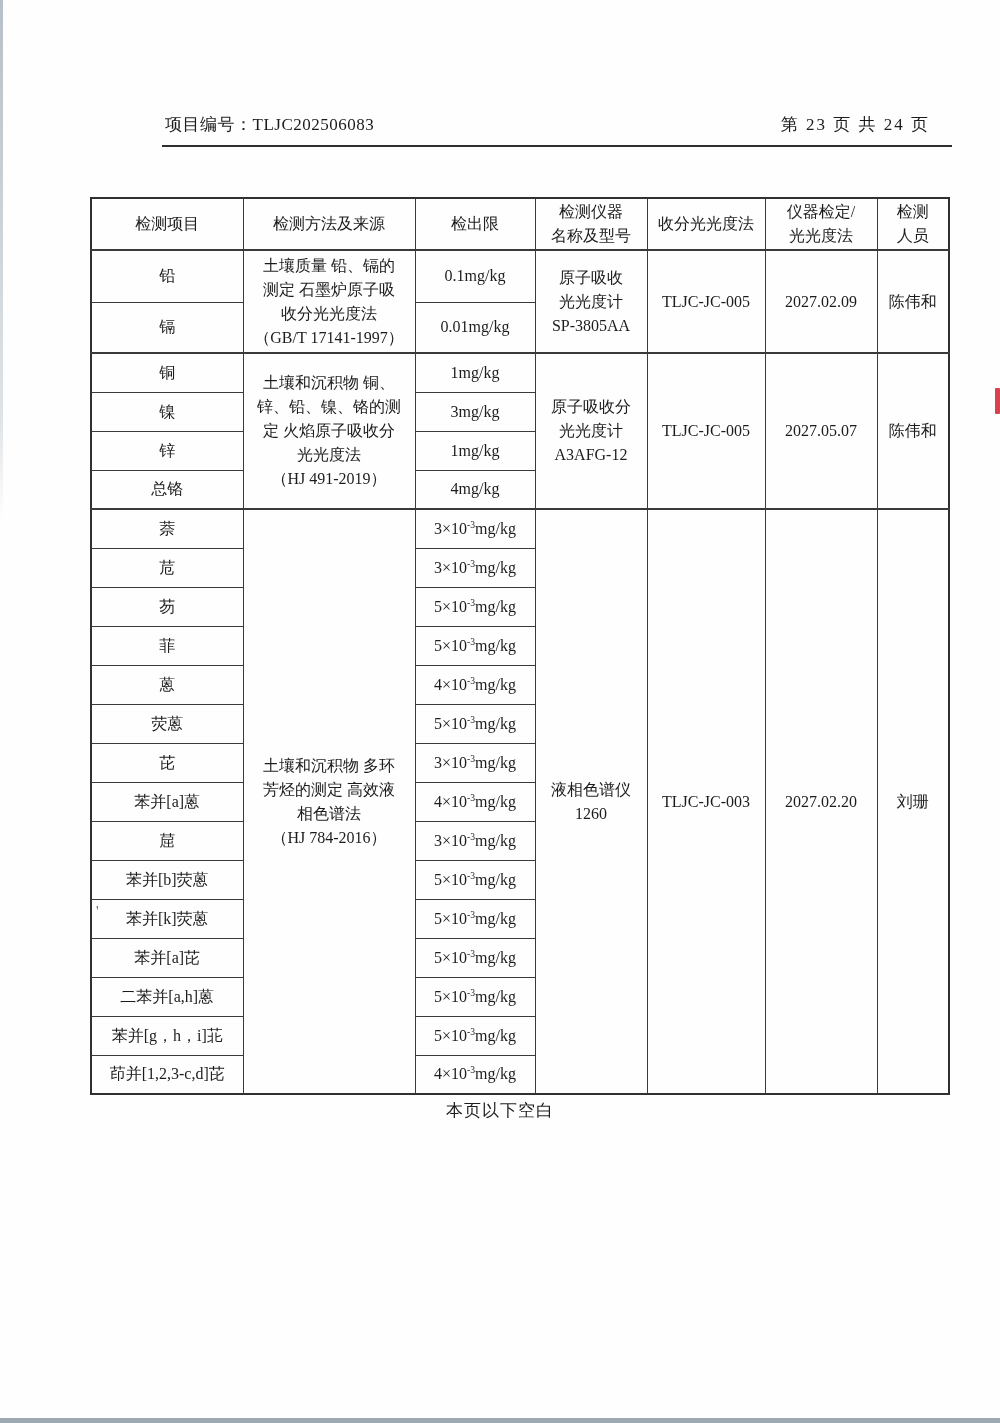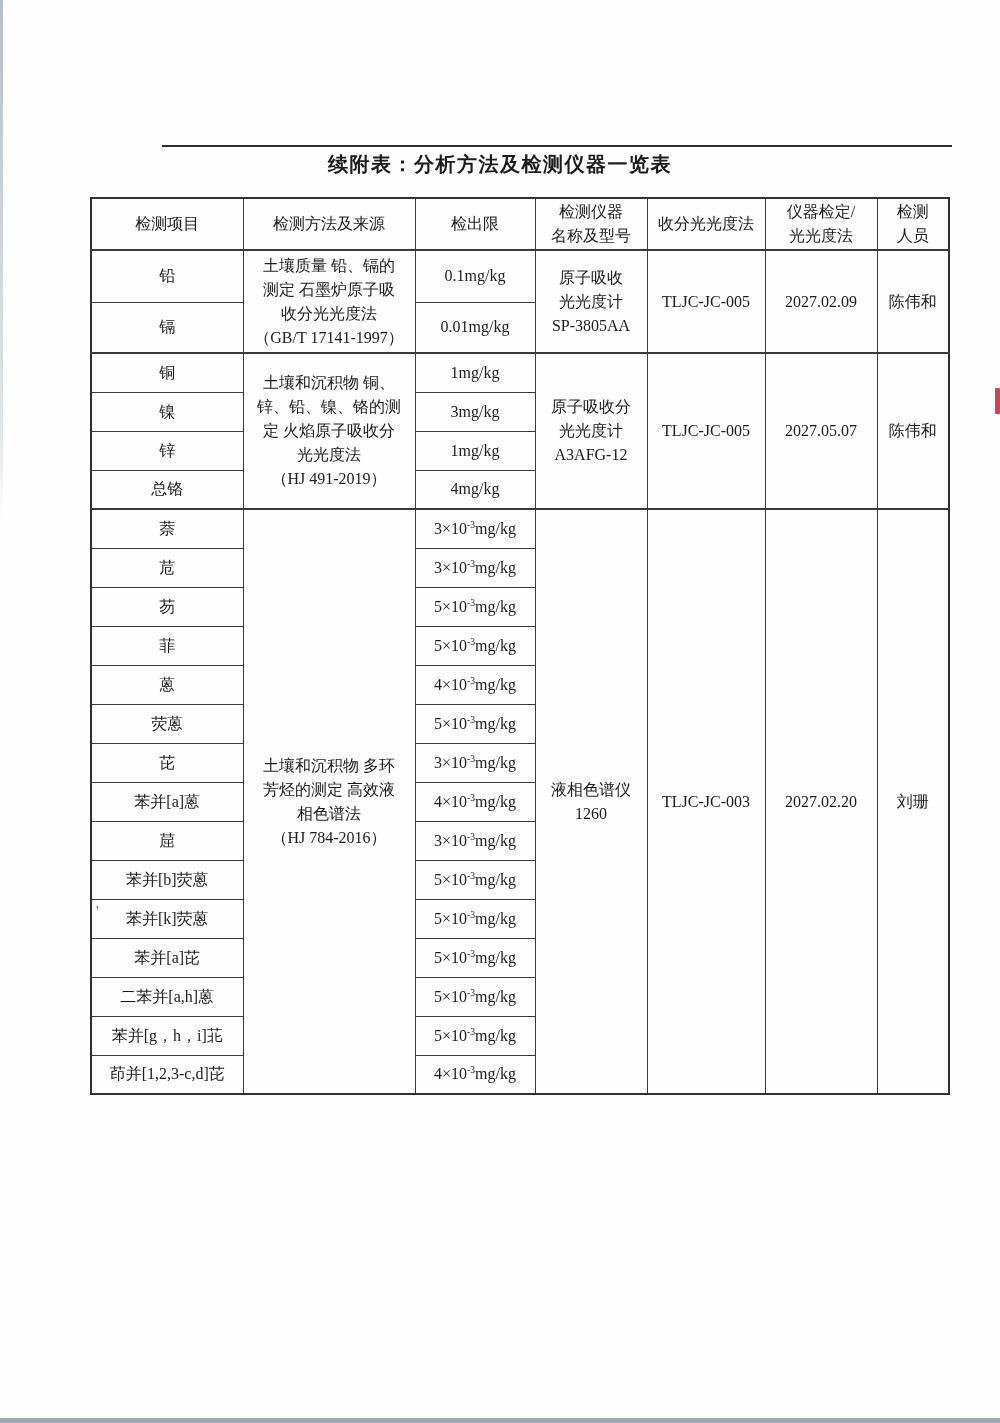--- a/index.html
+++ b/index.html
@@ -87,23 +87,26 @@
 </head>
 <body>
 
 <div class="sheet">
 
   <div class="scan-edge-left"></div>
   <div class="scan-edge-bottom"></div>
   <div class="scan-red-mark"></div>
   <div class="scan-tick">'</div>
 
+  <div class="doc-header-line">
+    <span class="project-number">项目编号：TLJC202506083</span>
+    <span class="page-indicator">第 23 页 共 24 页</span>
+  </div>
   <div class="header-rule"></div>
 
-  <div class="doc-title">续附表：分析方法及检测仪器一览表</div>
 
   <table class="main">
     <colgroup>
       <col style="width:152px">
         <col style="width:172px">
         <col style="width:120px">
       <col style="width:112px">
         <col style="width:118px">
         <col style="width:112px">
       <col style="width:72px">
@@ -236,14 +239,15 @@
         <td>苯并[g，h，i]苝</td>
         <td class="limit-cell">5×10<sup>-3</sup>mg/kg</td>
       </tr>
       <tr class="h39">
         <td>茚并[1,2,3-c,d]芘</td>
         <td class="limit-cell">4×10<sup>-3</sup>mg/kg</td>
       </tr>
     </tbody>
   </table>
 
+  <div class="footer-note">本页以下空白</div>
 
 </div>
 
 </body></html>

